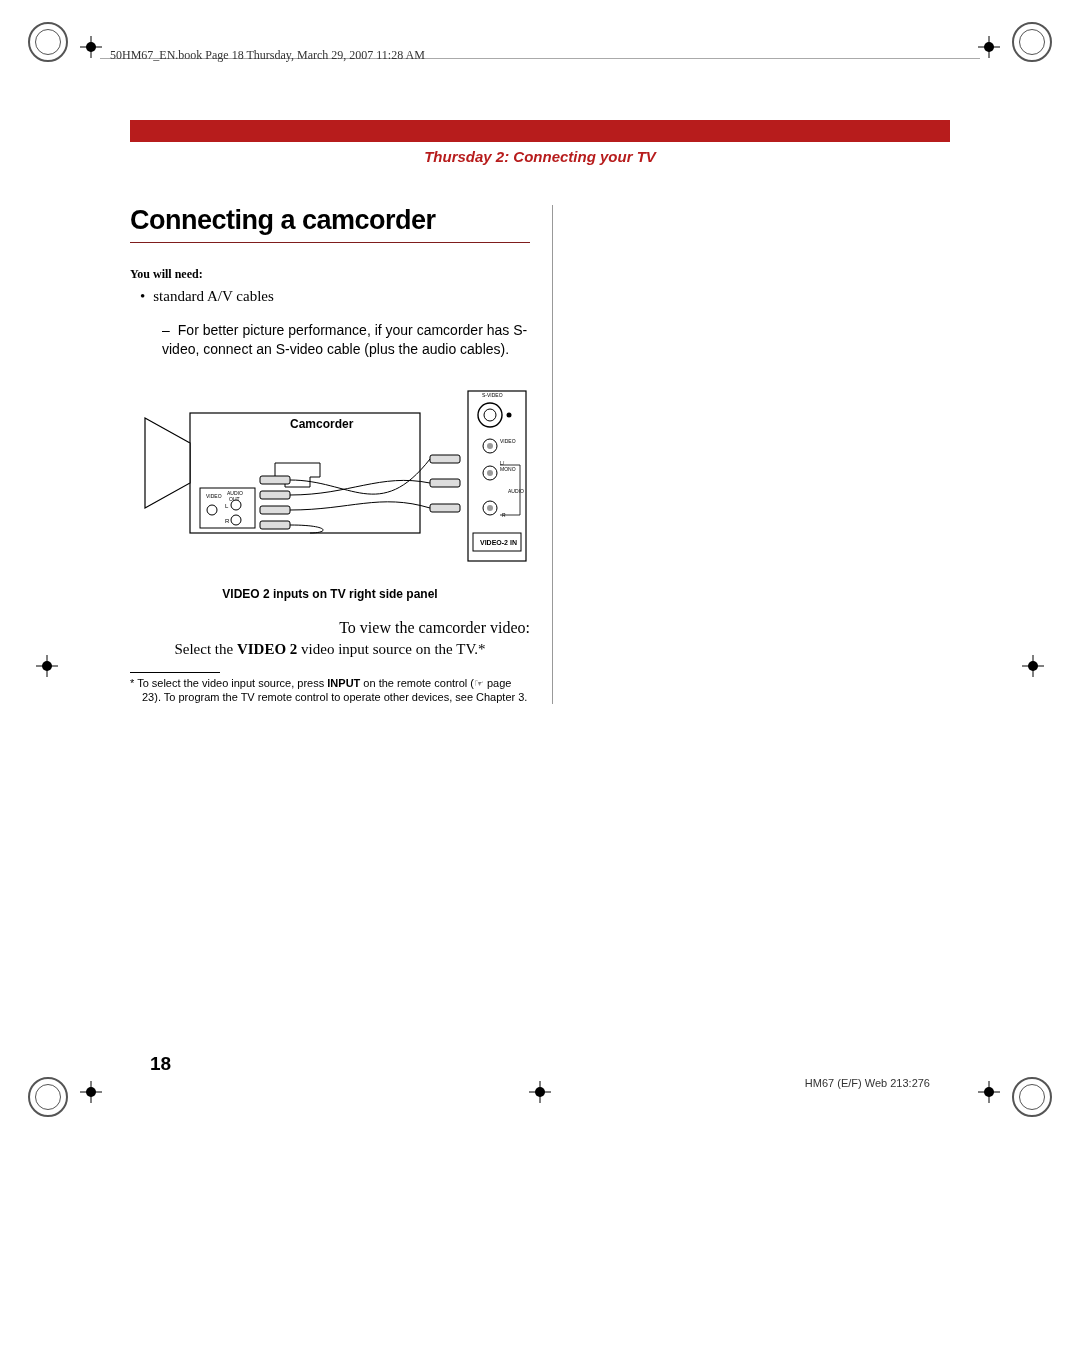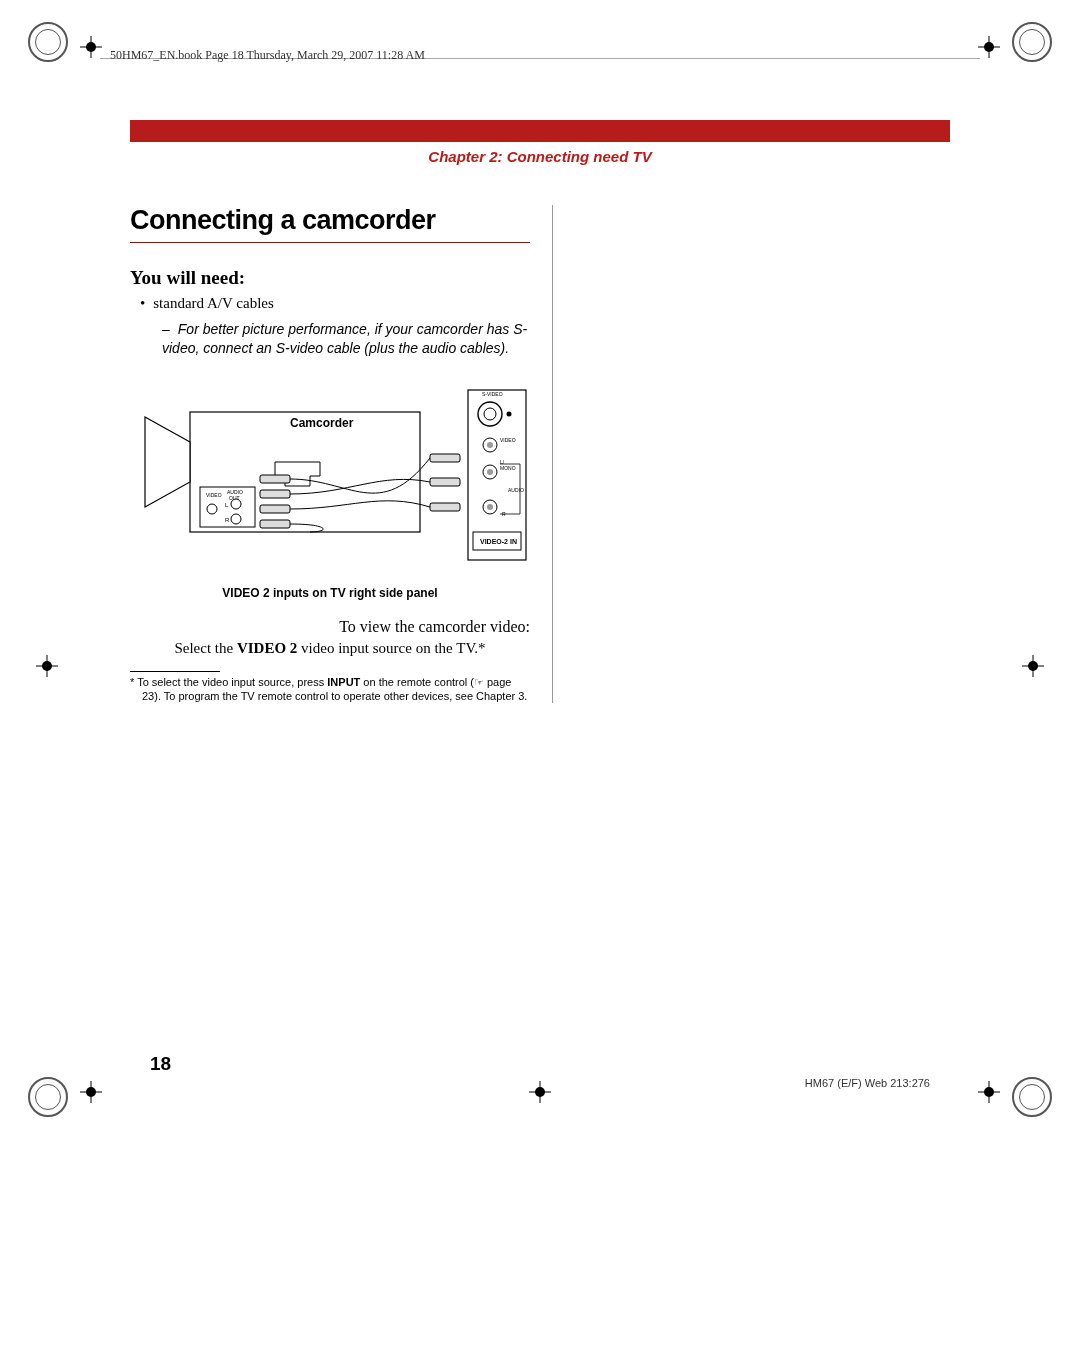--- a/index.html
+++ b/index.html
@@ -35,24 +35,24 @@
   .redbar { height: 22px; background: #b71c1c; margin-bottom: 6px; }
   .chapter { text-align: center; font-style: italic; font-weight: bold; color: #b71c1c; font-size: 15px; margin-bottom: 40px; font-family: Arial, sans-serif; }
 
   .cols { display: flex; gap: 0; }
   .coldiv { width: 1px; background: #999; margin: 0 22px; min-height: 480px; }
   .col-l { width: 400px; }
   .col-r { flex: 1; }
 
   h1.sec { font-family: Arial, sans-serif; font-weight: 900; font-size: 27px; letter-spacing: -0.5px; border-bottom: 1px solid #7f1d1d; padding-bottom: 6px; margin-bottom: 24px; }
 
-  .sub { font-family: "Times New Roman", serif; font-weight: bold; font-size: 19px; margin-bottom: 6px; margin-top: 8px; }
+  .sub { font-family: "Times New Roman", serif; font-weight: bold; font-size: 12px; margin-bottom: 6px; margin-top: 8px; }
   ul.b1 { list-style: none; padding-left: 10px; font-family: "Times New Roman", serif; font-size: 15px; }
   ul.b1 > li::before { content: "•"; margin-right: 8px; }
-  ul.b2 { list-style: none; padding-left: 22px; font-family: Arial, sans-serif; font-style: italic; font-size: 14px; line-height: 1.35; margin-top: 8px; }
+  ul.b2 { list-style: none; padding-left: 22px; font-family: Arial, sans-serif; font-size: 14px; line-height: 1.35; margin-top: 16px; }
   ul.b2 > li::before { content: "–"; margin-right: 8px; font-style: normal; }
 
   .figwrap { margin-top: 14px; margin-bottom: 10px; }
   .figcap { text-align: center; font-family: Arial, sans-serif; font-weight: bold; font-size: 12px; margin-top: 6px; }
 
   .sub2 { font-family: "Times New Roman", serif; font-weight: normal; font-size: 16px; margin-top: 18px; margin-bottom: 4px; text-align: right; }
   .body { font-family: "Times New Roman", serif; font-size: 15px; text-align: center; }
   .body b { font-weight: bold; }
 
   .fnrule { border-top: 1px solid #000; width: 90px; margin-top: 14px; margin-bottom: 4px; }
@@ -106,21 +106,21 @@
         <circle cx="11" cy="11" r="5" fill="#000"></circle>
         <line x1="11" y1="0" x2="11" y2="22" stroke="#000"></line>
         <line x1="0" y1="11" x2="22" y2="11" stroke="#000"></line>
       </svg></div>
 
   <div class="hdrline"></div>
   <div class="hdrtext">50HM67_EN.book  Page 18  Thursday, March 29, 2007  11:28 AM</div>
 
   <div class="content">
     <div class="redbar"></div>
-    <div class="chapter">Chapter 2: Connecting need TV</div>
+    <div class="chapter">Thursday 2: Connecting your TV</div>
 
     <div class="cols">
       <div class="col-l">
         <h1 class="sec">Connecting a camcorder</h1>
 
         <div class="sub">You will need:</div>
         <ul class="b1">
           <li><span>standard A/V cables</span>
             <ul class="b2">
               <li>For better picture performance, if your camcorder has S-video, connect an S-video cable (plus the audio cables).</li>

